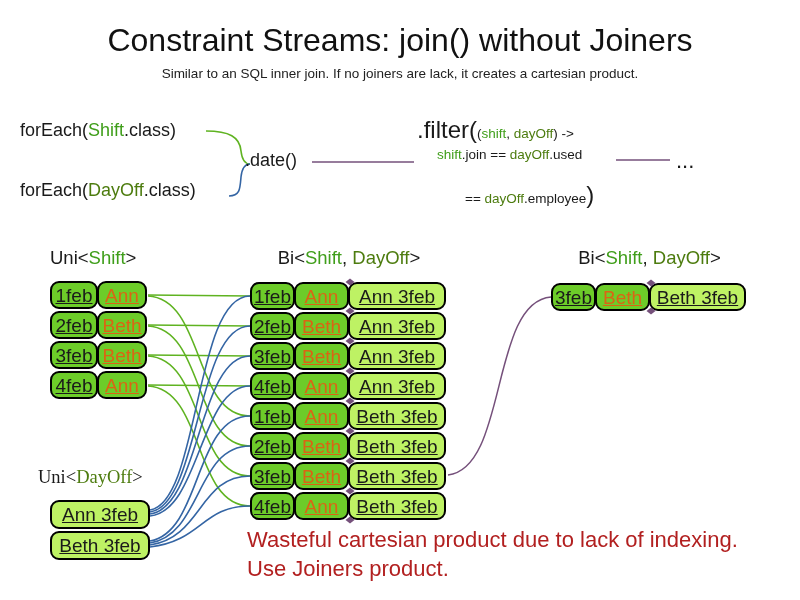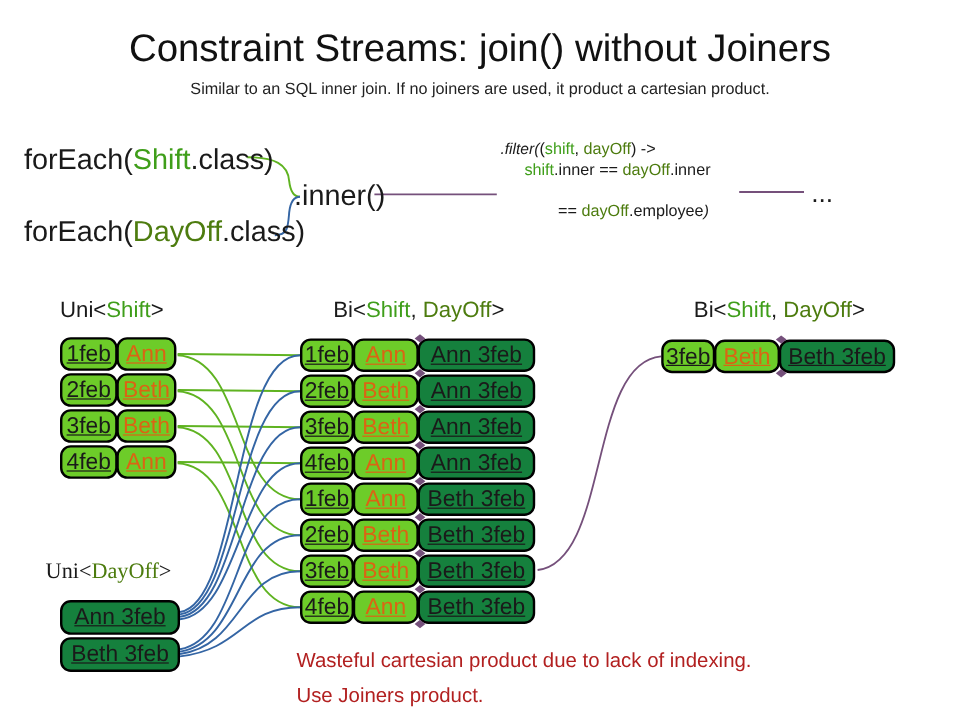--- a/index.html
+++ b/index.html
@@ -13,56 +13,56 @@
     position:absolute; left:0; top:22px; width:800px;
     text-align:center; font-size:32px; font-weight:400; color:#111;
   }
   .subtitle {
     position:absolute; left:0; top:66px; width:800px;
     text-align:center; font-size:13.5px; color:#222;
   }
   svg.layer { position:absolute; left:0; top:0; z-index:1; }
   svg.toplayer { position:absolute; left:0; top:0; z-index:3; pointer-events:none; }
 
-  .code { position:absolute; font-size:24px; white-space:nowrap; z-index:2; }
+  .code { position:absolute; font-size:18px; white-space:nowrap; z-index:2; }
   .green-t { color:#3f9e1a; }
   .blue-t  { color:#4d7c0f; }
   .orange-t{ color:#db6414; }
 
   .filter-block { position:absolute; left:417px; top:116px; z-index:2; font-size:13.5px; white-space:nowrap; }
-  .filter-block .big { font-size:13px;font-style:italic; }
+  .filter-block .big { font-size:24px; }
   .fl2 { margin-left:20px; margin-top:3px; }
   .fl3 { margin-left:20px; margin-top:2px; }
   .fl4 { margin-left:48px; margin-top:19px; }
 
   .colhead { position:absolute; font-size:18.5px; white-space:nowrap; z-index:2; }
   .centered { text-align:center; }
 
   .row { position:absolute; display:flex; z-index:2; }
   .cell {
     box-sizing:border-box; height:28px;
     border:2px solid #000; border-radius:9px;
     display:flex; align-items:center; justify-content:center;
     font-size:19px; line-height:1; background:#6dcc29;text-decoration:underline;
   }
   .cell + .cell { margin-left:-1px; }
-  .blue-cell { background:#15803d; }
+  .blue-cell { background:#bef264; }
   .w48{width:48px} .w50{width:50px} .w45{width:45px} .w55{width:55px} .w98{width:98px} .w97{width:97px} .w100{width:100px}
   .h29 { height:29px; }
 
-  .caption { position:absolute; left:247px; top:536px; z-index:2;
-    font-size:17px; line-height:29px; color:#b22020; white-space:nowrap; }
+  .caption { position:absolute; left:247px; top:525px; z-index:2;
+    font-size:22px; line-height:29px; color:#b22020; white-space:nowrap; }
 </style>
 </head>
 <body>
 
 <div class="stage">
 
   <div class="title">Constraint Streams: join() without Joiners</div>
-  <div class="subtitle">Similar to an SQL inner join. If no joiners are used, it product a cartesian product.</div>
+  <div class="subtitle">Similar to an SQL inner join. If no joiners are lack, it creates a cartesian product.</div>
 
   <svg class="layer" width="800" height="600">
 
     <path d="M206 131 C229 131 240 137 241 151 C242 160 245 164 250 164" fill="none" stroke="#5fb321" stroke-width="1.6"></path>
     <path d="M229 196 C240 196 240 189 241 177 C242 168 245 164 250 164" fill="none" stroke="#3465a4" stroke-width="1.6"></path>
 
     <path d="M312 162 L414 162" fill="none" stroke="#75507b" stroke-width="1.5"></path>
     <path d="M616 160 L670 160" fill="none" stroke="#75507b" stroke-width="1.5"></path>
     <path d="M448 475 C508 468 490 302 551 297" fill="none" stroke="#75507b" stroke-width="1.5"></path>
 
@@ -81,25 +81,25 @@
     <path d="M150 514 C200 508 198 356 250 356" fill="none" stroke="#3465a4" stroke-width="1.6"></path>
     <path d="M150 516 C200 511 200 386 250 386" fill="none" stroke="#3465a4" stroke-width="1.6"></path>
     <path d="M150 541 C202 532 194 416 250 416" fill="none" stroke="#3465a4" stroke-width="1.6"></path>
     <path d="M150 543 C202 535 196 446 250 446" fill="none" stroke="#3465a4" stroke-width="1.6"></path>
     <path d="M150 545 C202 538 199 476 250 476" fill="none" stroke="#3465a4" stroke-width="1.6"></path>
     <path d="M150 547 C202 541 202 506 250 506" fill="none" stroke="#3465a4" stroke-width="1.6"></path>
   </svg>
 
   <div class="code" style="left:20px; top:120px;"><span>forEach(</span><span class="green-t">Shift</span><span>.class)</span></div>
   <div class="code" style="left:20px; top:180px;"><span>forEach(</span><span class="blue-t">DayOff</span><span>.class)</span></div>
-  <div class="code" style="left:245px; top:150px;">.inner()</div>
+  <div class="code" style="left:245px; top:150px;">.date()</div>
 
   <div class="filter-block">
     <div><span class="big">.filter(</span><span>(</span><span class="green-t">shift</span><span>, </span><span class="blue-t">dayOff</span><span>) -&gt;</span></div>
-    <div class="fl2"><span class="green-t">shift</span><span>.inner == </span><span class="blue-t">dayOff</span><span>.inner</span></div>
+    <div class="fl2"><span class="green-t">shift</span><span>.join == </span><span class="blue-t">dayOff</span><span>.used</span></div>
     <div class="fl4"><span>== </span><span class="blue-t">dayOff</span><span>.employee</span><span class="big">)</span></div>
   </div>
   <div class="code" style="left:676px; top:148px; font-size:22px;">...</div>
 
   <div class="colhead" style="left:50px; top:247px;"><span>Uni&lt;</span><span class="green-t">Shift</span><span>&gt;</span></div>
   <div class="colhead centered" style="left:250px; top:247px; width:198px;"><span>Bi&lt;</span><span class="green-t">Shift</span><span>, </span><span class="blue-t">DayOff</span><span>&gt;</span></div>
   <div class="colhead centered" style="left:551px; top:247px; width:197px;"><span>Bi&lt;</span><span class="green-t">Shift</span><span>, </span><span class="blue-t">DayOff</span><span>&gt;</span></div>
   <div class="colhead" style="left:38px; top:467px;font-family:Liberation Serif, serif;"><span>Uni&lt;</span><span class="blue-t">DayOff</span><span>&gt;</span></div>
 
   <div class="row" style="left:50px; top:281px;">

